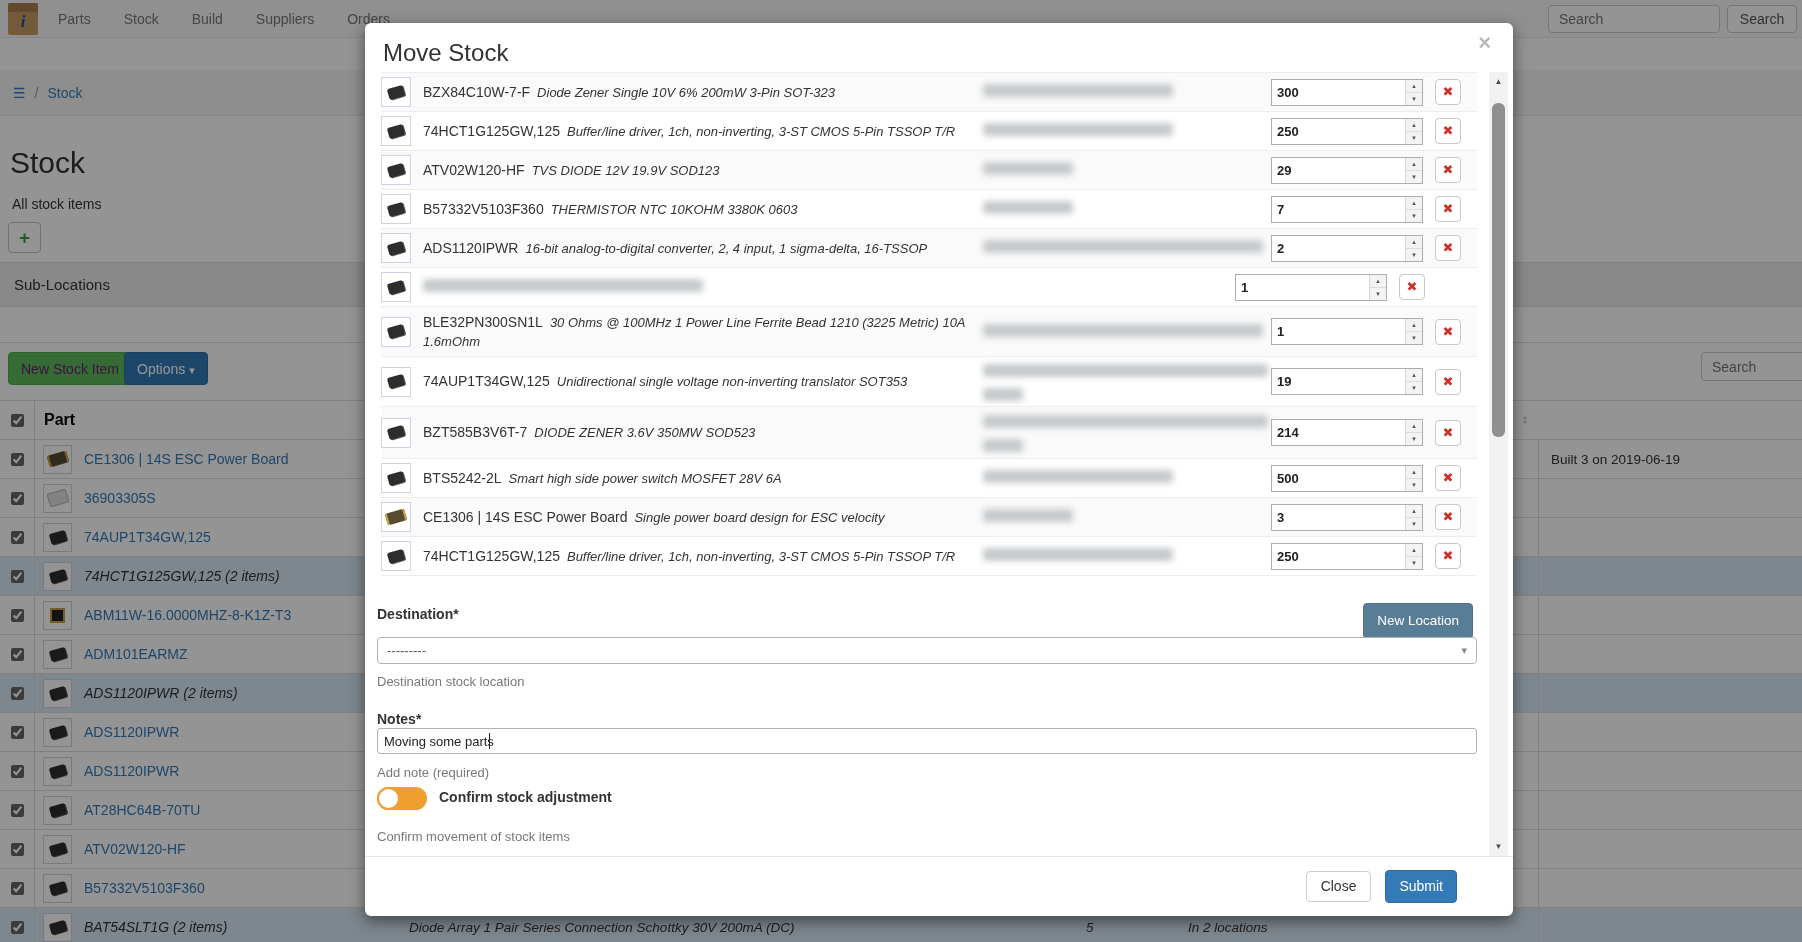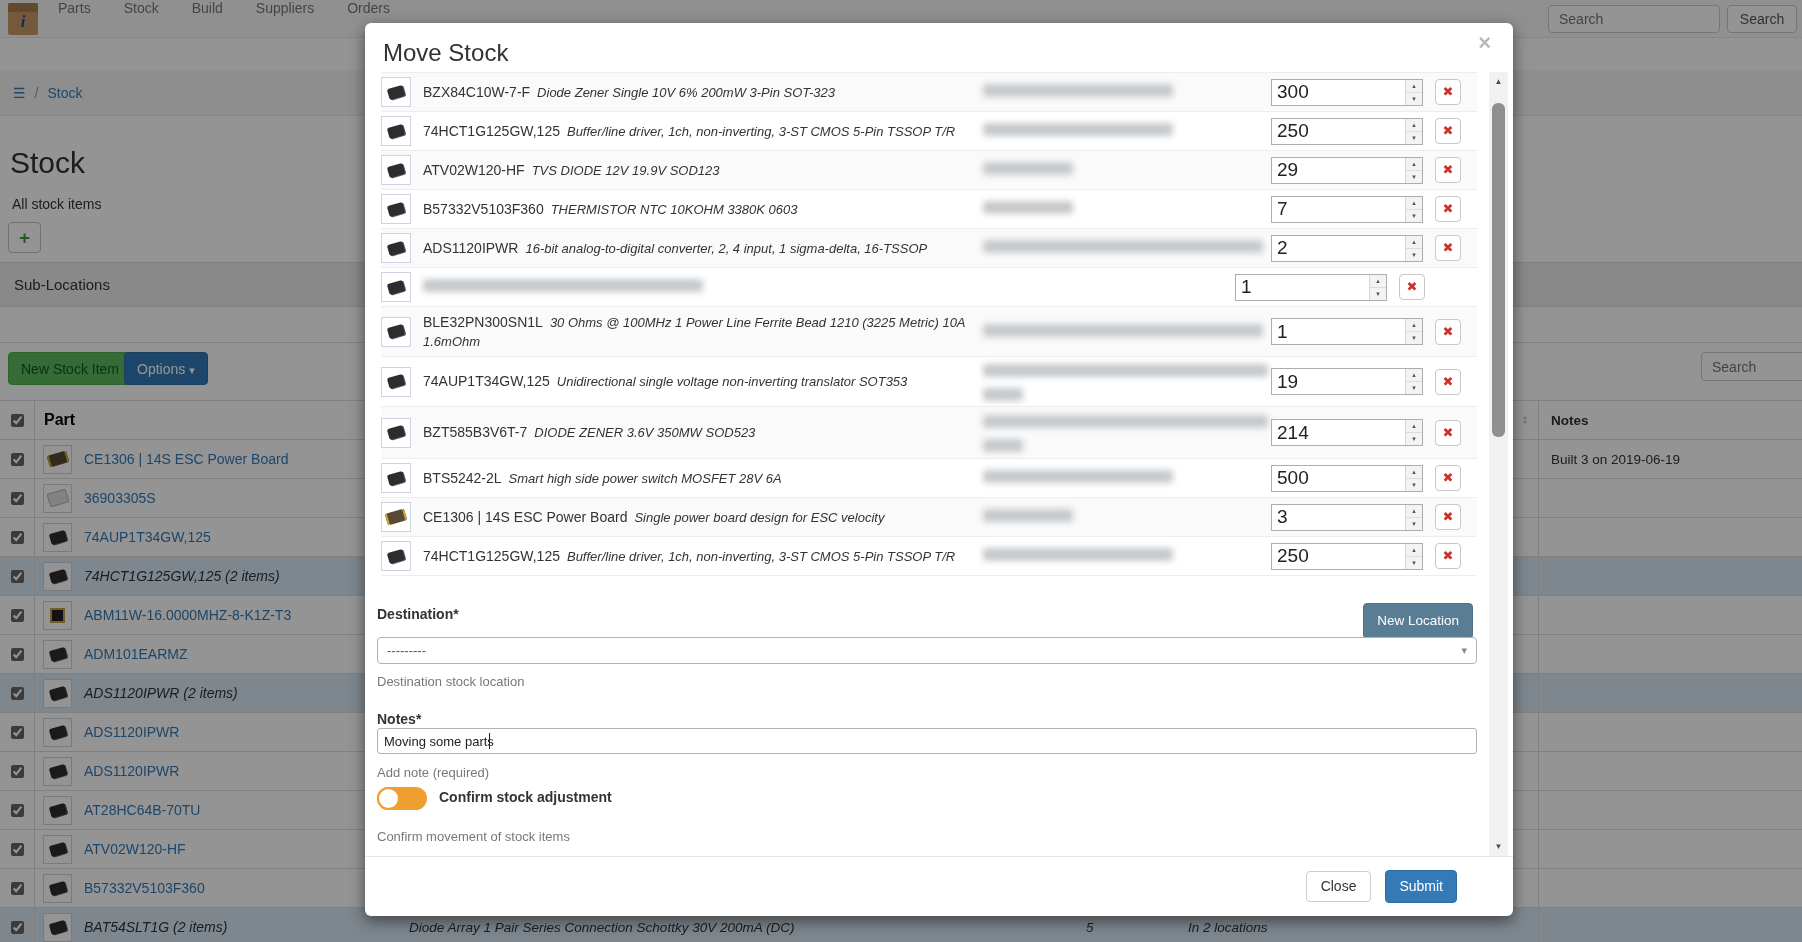--- a/index.html
+++ b/index.html
@@ -3,38 +3,38 @@
 <meta charset="utf-8">
 <style>
   html,body{margin:0;padding:0;background:#555;}
   *{box-sizing:border-box;font-family:"Liberation Sans","DejaVu Sans",sans-serif;}
   .stage{position:relative;width:1802px;height:942px;background:#fff;overflow:hidden;margin:0 auto;}
 
   
   .topnav{position:absolute;top:0;left:0;width:1802px;height:38px;background:#f8f8f8;border-bottom:1px solid #e7e7e7;}
   .logo{position:absolute;left:8px;top:3px;width:30px;height:32px;background:#c89b67;border-radius:2px;box-shadow:inset 0 9px 0 #a97f4e;display:flex;align-items:center;justify-content:center;}
   .logo span{font-family:"Liberation Serif","DejaVu Serif",serif;font-style:italic;font-weight:bold;color:#1a4ea0;font-size:17px;margin-top:6px;}
-  .navitems{position:absolute;left:58px;top:0;height:38px;display:flex;align-items:flex-start;gap:33px;}
+  .navitems{position:absolute;left:58px;top:0;height:38px;display:flex;align-items:center;gap:33px;}
   .navitems a{color:#777;font-size:14px;text-decoration:none;}
   .nav-search-input{position:absolute;left:1548px;top:5px;width:172px;height:28px;border:1px solid #ccc;border-radius:4px;padding:0 10px;font-size:14px;color:#555;background:#fff;outline:none;}
   .nav-search-btn{position:absolute;left:1727px;top:5px;width:70px;height:28px;border:1px solid #ccc;border-radius:4px;background:#fff;color:#555;font-size:14px;}
 
   .crumbbar{position:absolute;top:70px;left:0;width:1802px;height:46px;background:#f5f5f5;border-bottom:1px solid #e9e9e9;display:flex;align-items:center;padding-left:13px;font-size:14px;}
   .crumb-ico{color:#337ab7;font-size:14px;margin-right:9px;}
   .crumb-sep{color:#999;margin-right:9px;}
   .crumb-link{color:#337ab7;text-decoration:none;}
 
   .pagetitle{position:absolute;left:10px;top:146px;font-size:30px;color:#333;font-weight:400;}
   .pagesub{position:absolute;left:12px;top:196px;font-size:14px;color:#333;}
   .addbtn{position:absolute;left:8px;top:222px;width:33px;height:31px;background:#fff;border:1px solid #c3c3c3;border-radius:4px;color:#3f9e3f;font-size:19px;font-weight:bold;line-height:27px;text-align:center;}
   .panelhead{position:absolute;left:0;top:262px;width:1802px;height:45px;background:#ededed;border-top:1px solid #ddd;border-bottom:1px solid #ddd;font-size:15px;color:#333;line-height:44px;padding-left:14px;}
   .panelbody{position:absolute;left:0;top:308px;width:1802px;height:35px;background:#fff;border-bottom:1px solid #ddd;}
 
   .btn{display:inline-block;border-radius:4px;font-size:14px;text-align:center;cursor:pointer;}
-  .newstock{position:absolute;left:8px;top:352px;height:33px;line-height:33px;padding:0 12px;background:#5cb85c;border:1px solid #4cae4c;color:#14532d;}
+  .newstock{position:absolute;left:8px;top:352px;height:33px;line-height:33px;padding:0 12px;background:#5cb85c;border:1px solid #4cae4c;color:#701a75;}
   .optionsbtn{position:absolute;left:124px;top:352px;height:33px;line-height:33px;padding:0 12px;background:#337ab7;border:1px solid #2e6da4;color:#fff;}
   .caret{font-size:11px;margin-left:4px;}
   .tbl-search{position:absolute;left:1701px;top:352px;width:120px;height:29px;border:1px solid #ccc;border-radius:4px;padding:0 10px;font-size:14px;color:#555;outline:none;}
 
   .stocktable{position:absolute;left:0;top:400px;width:1802px;}
   .trow{display:flex;align-items:center;border-bottom:1px solid #ddd;height:39px;background:#fff;}
   .thead{height:40px;border-top:1px solid #ddd;font-weight:bold;}
   .trow.grouped{background:#d9e8f5;}
   .c-cb{width:35px;align-self:stretch;display:flex;align-items:center;border-right:1px solid #ddd;padding-left:7px;}
   .c-part{width:361px;display:flex;align-items:center;padding-left:8px;}
@@ -66,21 +66,21 @@
   .mrow:nth-child(7){min-height:50px;}
   .mrow:nth-child(8){min-height:50px;}
   .mrow:nth-child(9){min-height:52px;}
   .mrow .thumb{width:30px;height:30px;}
   .mtext{font-size:14px;color:#333;line-height:1.35;padding-right:14px;}
   .mname{margin-right:7px;}
   .mdesc{font-style:italic;font-size:13px;color:#333;}
   .blur{display:inline-block;height:13px;border-radius:3px;background:#c6c9cc;filter:blur(3px);}
   .blur2{display:block;margin-top:7px;}
   .qty{width:152px;height:27px;border:1px solid #adadad;display:flex;background:#fff;}
-  .qty-val{flex:1;min-width:0;border:0;font-size:19px;padding:0 5px;outline:none;color:#222;}
+  .qty-val{flex:1;min-width:0;border:0;font-size:13px;padding:0 5px;outline:none;color:#222;font-weight:bold;}
   .spin{width:17px;border-left:1px solid #d5d5d5;display:flex;flex-direction:column;}
   .spin button{flex:1;font-size:6px;color:#555;background:#f3f3f3;border:0;border-bottom:1px solid #ddd;padding:0;line-height:6px;cursor:pointer;}
   .spin button:last-child{border-bottom:0;}
   .rm{width:26px;height:26px;border:1px solid #c8c8c8;border-radius:4px;background:#fff;color:#ca342c;font-size:13px;font-weight:bold;line-height:22px;text-align:center;padding:0;cursor:pointer;margin-left:12px;}
 
   .flabel{position:absolute;left:12px;font-size:14px;font-weight:bold;color:#333;}
   .fhelp{position:absolute;left:12px;font-size:13px;color:#787878;}
   .newloc{position:absolute;right:40px;top:580px;height:36px;line-height:28px;padding:0 13px;background:#5a7d96;border:1px solid #51718a;color:#fff;font-size:13.5px;border-radius:4px;}
   .dest-select{position:absolute;left:12px;top:614px;width:1100px;height:27px;border:1px solid #b3b3b3;border-radius:4px;background:#fff;display:flex;align-items:center;padding:0 9px;font-size:13px;color:#555;justify-content:space-between;cursor:pointer;}
   .dest-select .caret{color:#888;}
@@ -145,21 +145,20 @@
         <div class="c-part" style="padding-left:9px">Part</div>
         <div class="c-desc"></div>
         <div class="c-qty"></div>
         <div class="c-loc">
             <span></span>
             <span class="sorticon">
               <span>▲</span>
               <span>▼</span>
             </span>
           </div>
-        <div class="c-notes" style="font-weight:bold">Notes</div>
       </div>
 
       <div class="trow">
         <div class="c-cb">
             <input type="checkbox" class="cb" checked="" style="">
           </div>
         <div class="c-part">
             <span class="thumb board">
               <i class="c"></i>
             </span>

